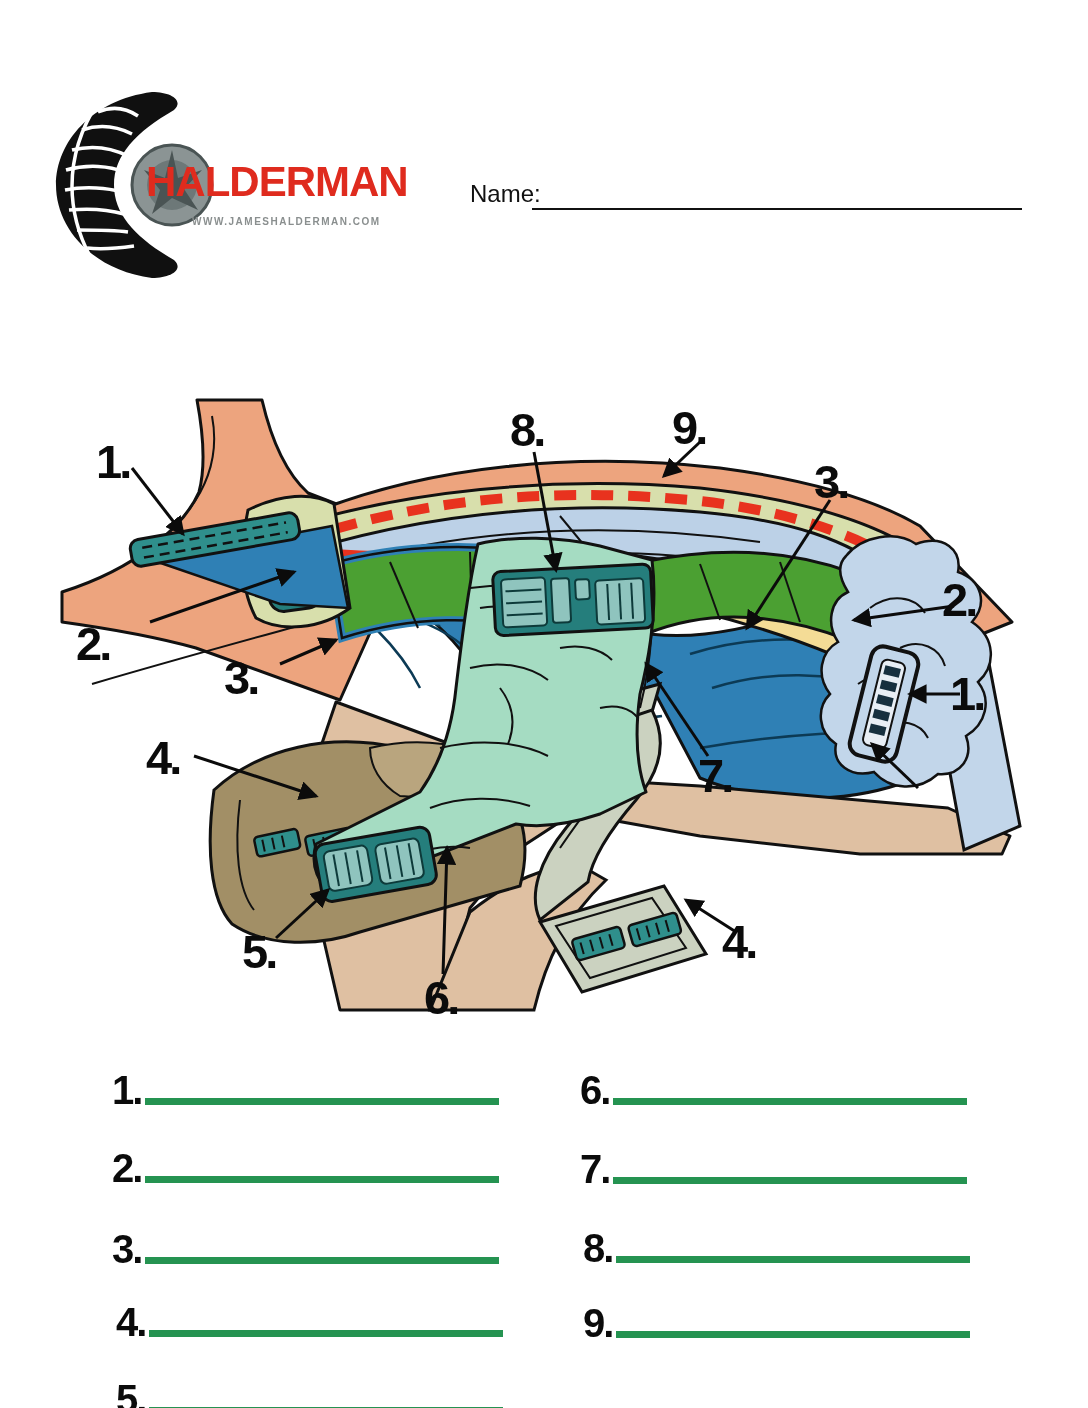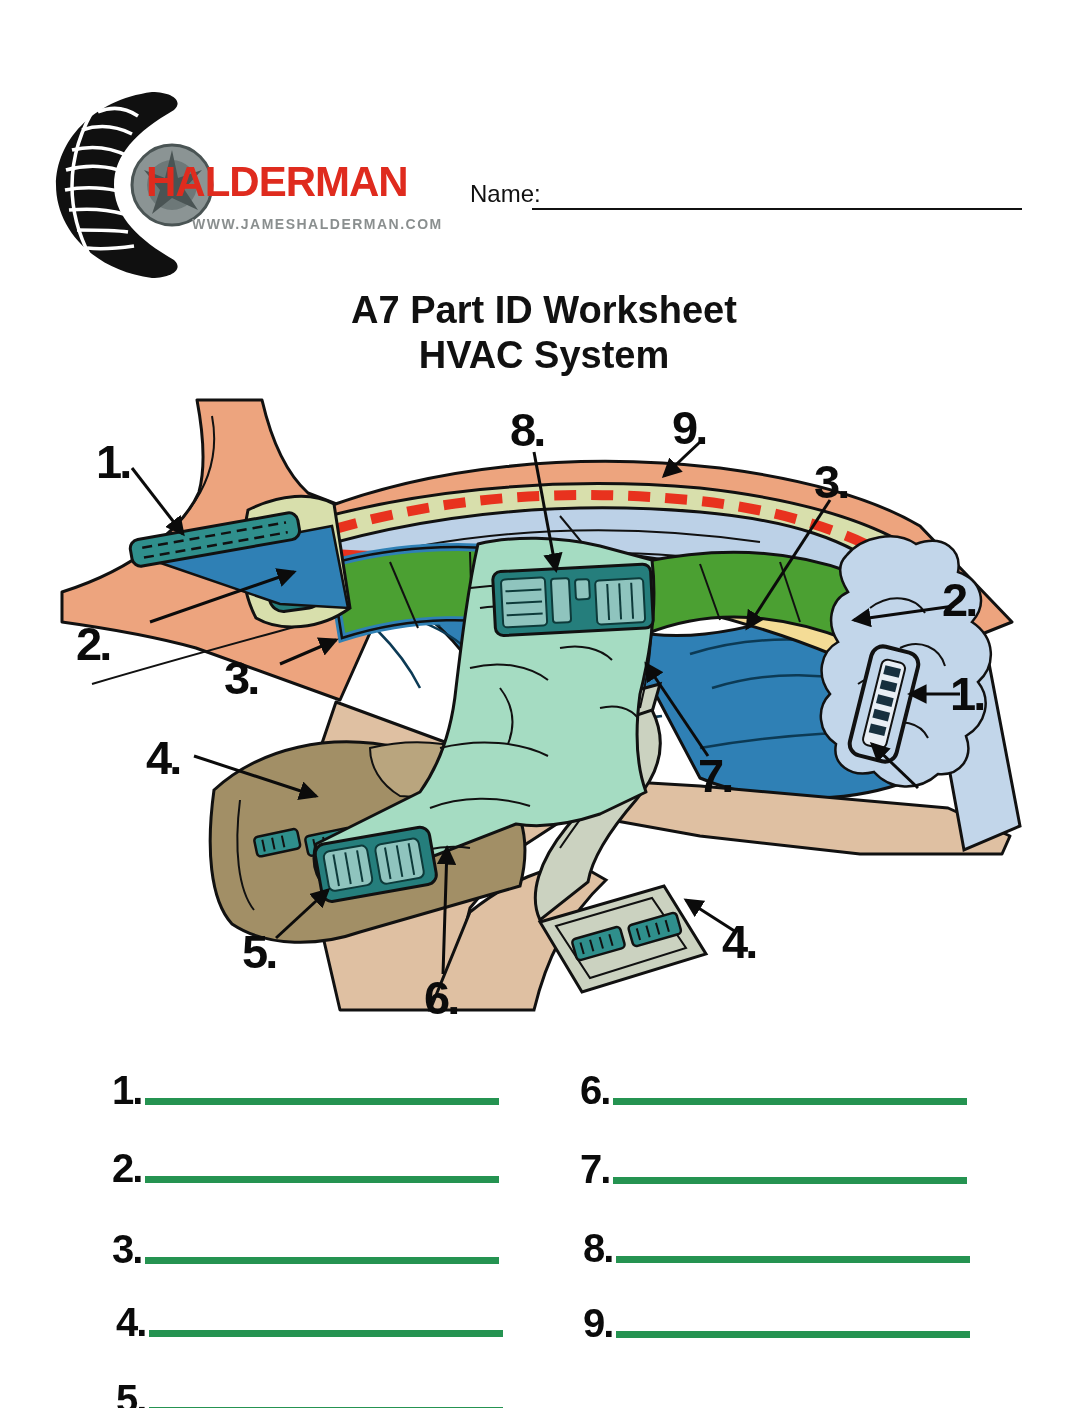--- a/index.html
+++ b/index.html
@@ -3,21 +3,21 @@
 <meta charset="utf-8">
 <style>
   html,body{margin:0;padding:0;background:#fff;}
   .page{position:relative;width:1088px;height:1408px;background:#fff;overflow:hidden;
         font-family:"Liberation Sans",sans-serif;color:#111;margin-top:48px;}
   
   .logo{position:absolute;left:52px;top:42px;width:340px;height:190px;}
   .logo svg{position:absolute;left:0;top:0;}
   .brand{position:absolute;left:94px;top:68px;font-size:42px;font-weight:700;
          letter-spacing:-1px;color:#DF2B1E;white-space:nowrap;}
-  .brand-url{position:absolute;left:140px;top:126px;font-size:14px;font-weight:700;
+  .brand-url{position:absolute;left:140px;top:126px;font-size:10px;font-weight:700;
          letter-spacing:1.5px;color:#8a8f8f;white-space:nowrap;}
   .name-row{position:absolute;left:470px;top:132px;width:556px;height:40px;}
   .name-label{position:absolute;left:0;top:0;font-size:24px;color:#111;}
   .name-line{position:absolute;left:62px;top:28px;width:490px;height:0;border-bottom:2.5px solid #111;}
   
   .title{position:absolute;left:0;top:240px;width:1088px;text-align:center;line-height:1.18;}
   .title .t1,.title .t2{font-size:38px;font-weight:700;letter-spacing:0;}
   
   .diagram{position:absolute;left:0;top:330px;width:1088px;height:660px;}
   text.callout{font-family:"Liberation Sans",sans-serif;font-weight:700;font-size:47px;
@@ -56,24 +56,20 @@
     </svg>
     <span class="brand">HALDERMAN</span>
     <span class="brand-url">WWW.JAMESHALDERMAN.COM</span>
   </div>
 
   <div class="name-row">
     <span class="name-label">Name:</span>
     <div class="name-line"></div>
   </div>
 
-  <div class="title">
-    <div class="t1">A7 Part ID Worksheet</div>
-    <div class="t2">HVAC System</div>
-  </div>
 
   <svg class="diagram" width="1088" height="660" viewBox="0 330 1088 660">
     <defs>
       <marker id="ah" viewBox="0 0 10 10" refX="8.5" refY="5" markerWidth="6.5" markerHeight="6.5" orient="auto-start-reverse">
         <path d="M0,0 L10,5 L0,10 Z" fill="#0b0b0b"></path>
       </marker>
     </defs>
 
     <g>
       <path d="M197,352 L262,352 C272,395 286,425 308,445 L352,462 L390,540 L340,652

